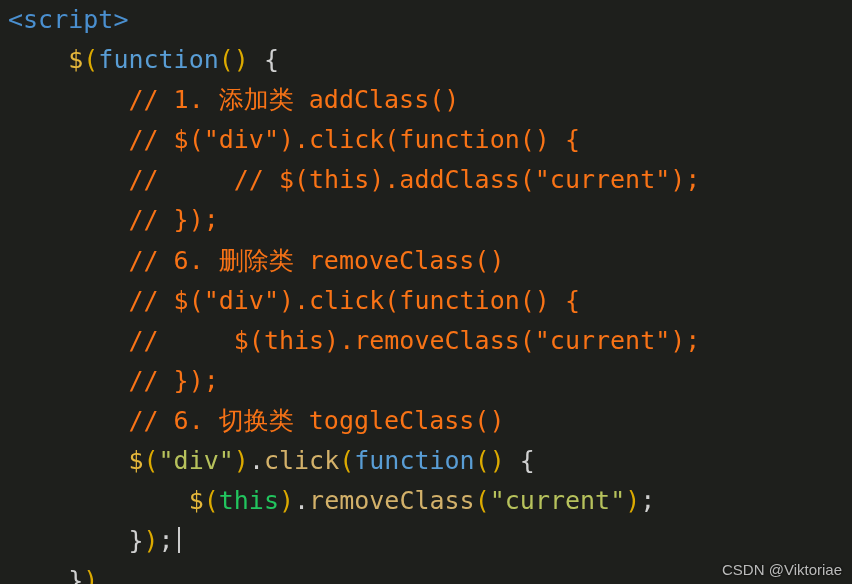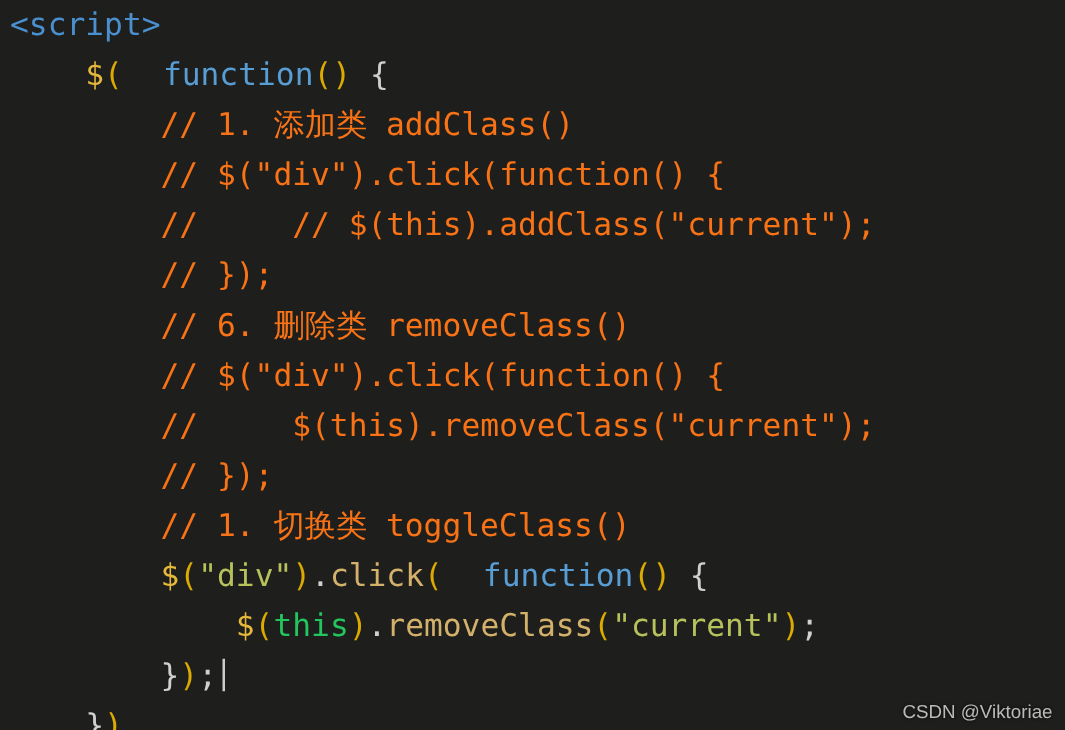--- a/index.html
+++ b/index.html
@@ -16,21 +16,21 @@
     font-family: "Consolas", "Menlo", "Monaco", monospace;
     font-size: 25px;
     line-height: 40.1px;
     color: #bbbbbb;
     white-space: pre;
     filter: blur(0.4px);
   }
   .tag   { color: #4a8fcf; }      
   .jq    { color: #e5b73b; }      
   .par   { color: #dcaa00; }      
-  .kw    { color: #599dd5; margin-left: 32px; }      
+  .kw    { color: #599dd5; }      
   .brace { color: #d0d0d0; }
   .com   { color: #f97316; }      
   .str   { color: #b7c25c; }      
   .call  { color: #d3b16a; margin-top: 24px; }      
   .self  { color: #22c55e; }      
   .punc  { color: #d0d0d0; }
   .cursor {
     display: inline-block;
     width: 2px;
     height: 26px;
@@ -55,19 +55,19 @@
 <pre class="code"><span class="tag">&lt;</span><span class="tag">script</span><span class="tag">&gt;</span>
     <span class="jq">$</span><span class="par">(</span><span class="kw">function</span><span class="par">()</span><span> </span><span class="brace">{</span>
         <span class="com">// 1. 添加类 addClass()</span>
         <span class="com">// $("div").click(function() {</span>
         <span class="com">//     // $(this).addClass("current");</span>
         <span class="com">// });</span>
         <span class="com">// 6. 删除类 removeClass()</span>
         <span class="com">// $("div").click(function() {</span>
         <span class="com">//     $(this).removeClass("current");</span>
         <span class="com">// });</span>
-        <span class="com">// 1. 切换类 toggleClass()</span>
+        <span class="com">// 6. 切换类 toggleClass()</span>
         <span class="jq">$</span><span class="par">(</span><span class="str">"div"</span><span class="par">)</span><span class="punc">.</span><span class="call">click</span><span class="par">(</span><span class="kw">function</span><span class="par">()</span><span> </span><span class="brace">{</span>
             <span class="jq">$</span><span class="par">(</span><span class="self">this</span><span class="par">)</span><span class="punc">.</span><span class="call">removeClass</span><span class="par">(</span><span class="str">"current"</span><span class="par">)</span><span class="punc">;</span>
         <span class="brace">}</span><span class="par">)</span><span class="punc">;</span><span class="cursor"></span>
     <span class="brace">}</span><span class="par">)</span></pre>
 
 <div class="watermark">CSDN @Viktoriae</div>
 
 </body></html>

